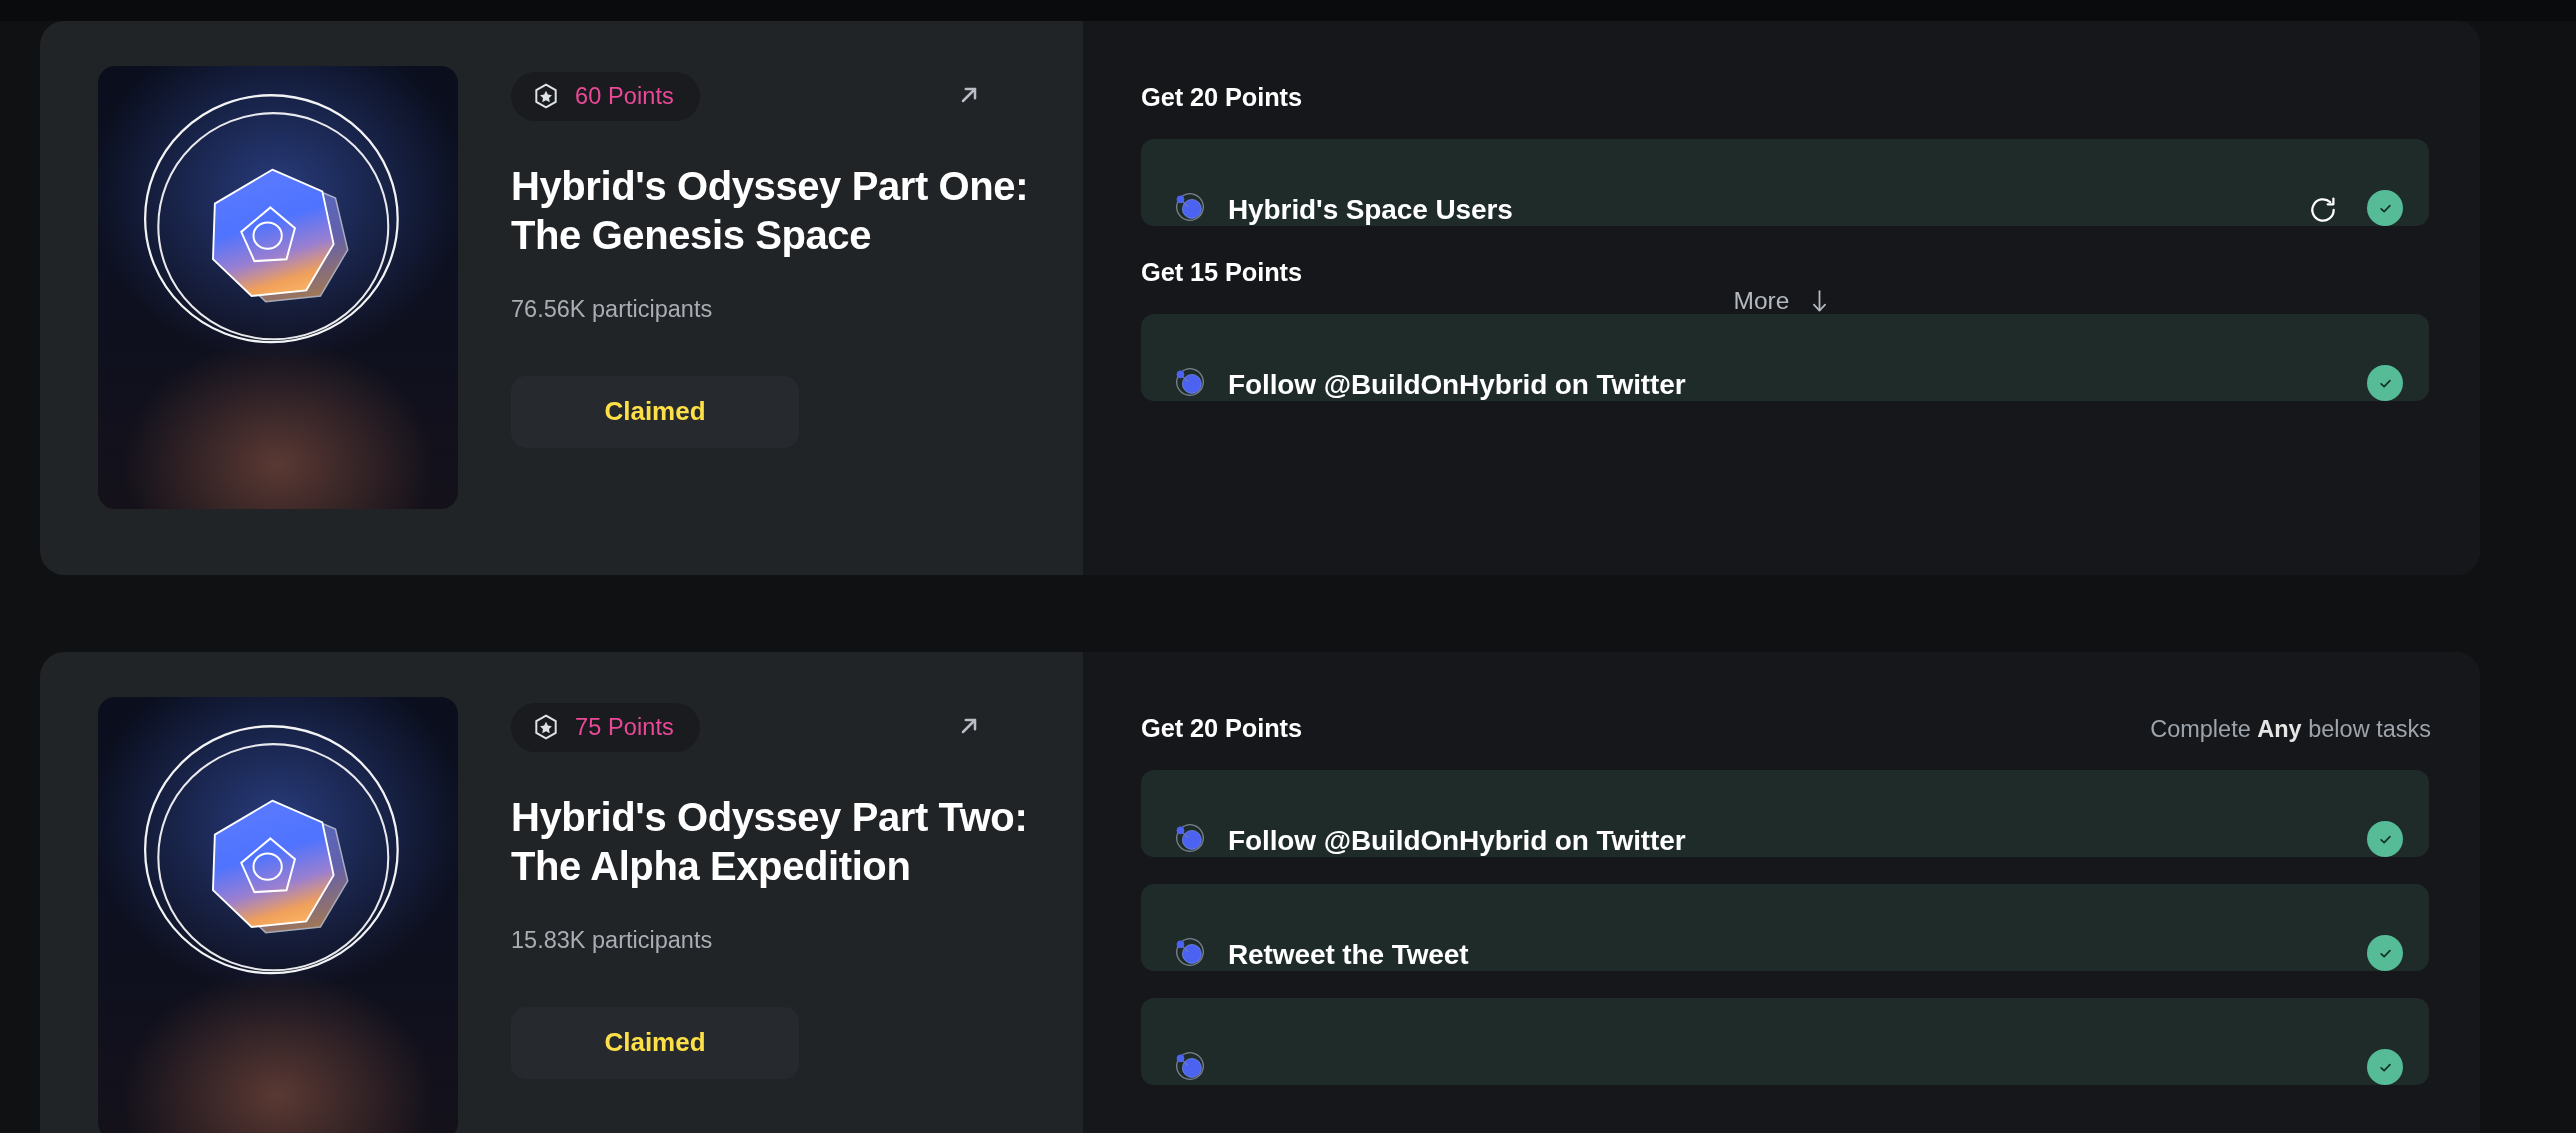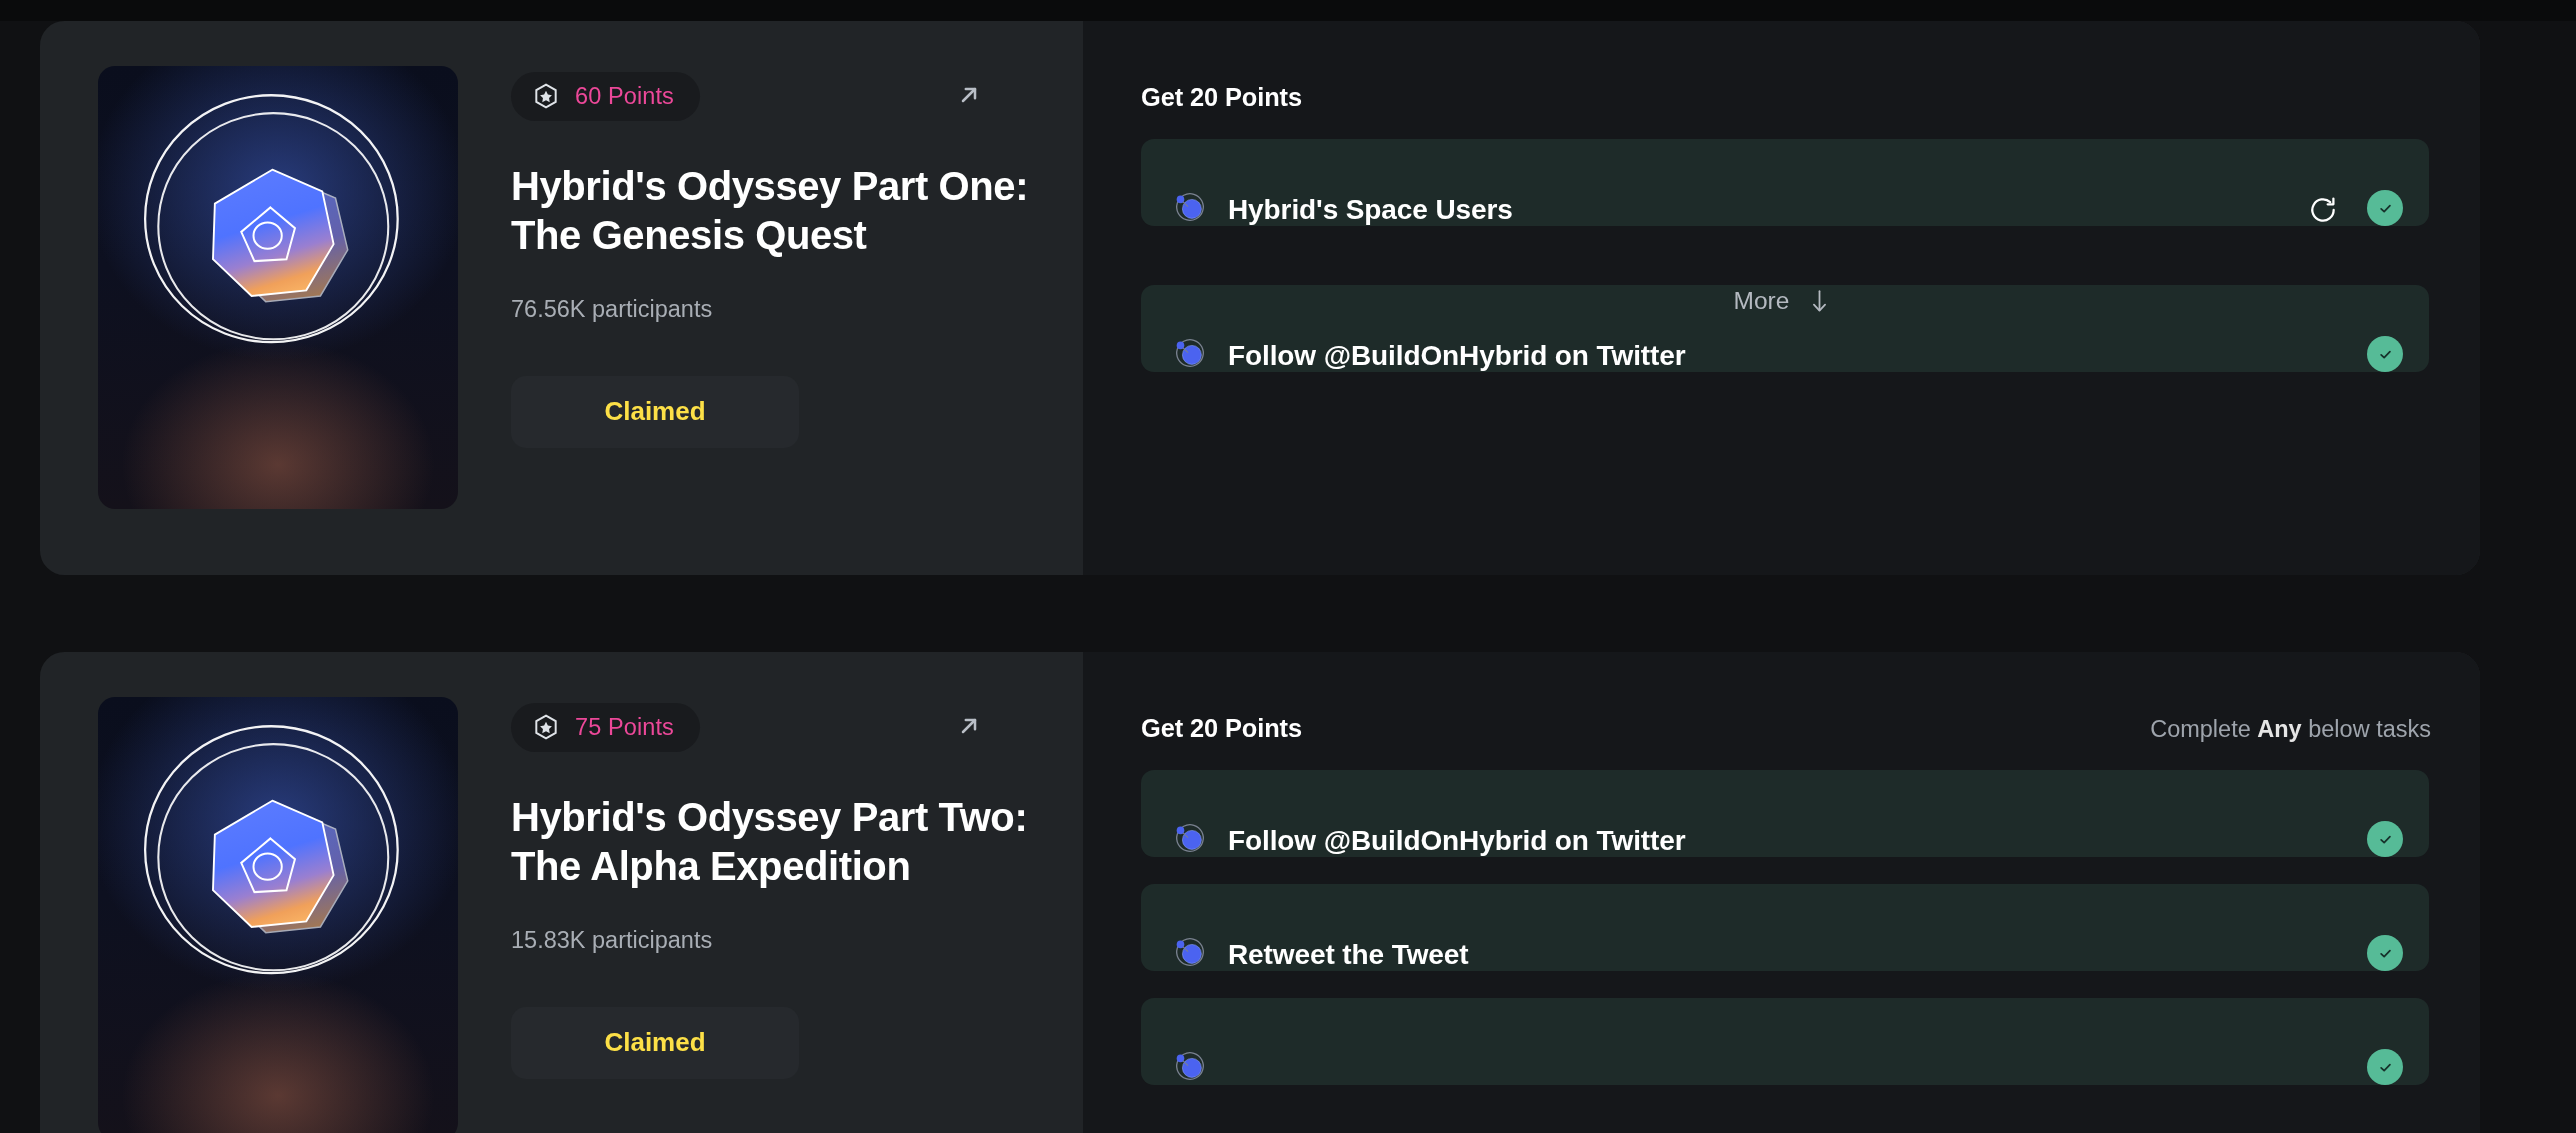--- a/index.html
+++ b/index.html
@@ -199,21 +199,21 @@
             <path d="M12 7.6l1.6 3.2 3.5.5-2.5 2.5.6 3.5-3.2-1.7-3.2 1.7.6-3.5L6.9 11.3l3.5-.5Z" fill="#dfe3e8"></path>
           </svg>
           <span class="label">60 Points</span>
         </div>
 
         <svg class="ext-link" viewBox="0 0 24 24">
           <path d="M7.5 16.5 16.5 7.5" stroke="#b9bec6" stroke-width="1.9" fill="none" stroke-linecap="round"></path>
           <path d="M9.6 7.5h6.9v6.9" stroke="#b9bec6" stroke-width="1.9" fill="none" stroke-linecap="round" stroke-linejoin="round"></path>
         </svg>
 
-        <div class="quest-title">Hybrid's Odyssey Part One: The Genesis Quest</div>
+        <div class="quest-title">Hybrid's Odyssey Part One: The Genesis Space</div>
         <div class="participants">76.56K participants</div>
         <button class="claim-btn">Claimed</button>
       </div>
     </div>
 
     <div class="card-right">
       <div class="section-head">
         <span class="section-title">Get 20 Points</span>
       </div>
 
@@ -233,20 +233,23 @@
         </svg>
         <span class="check-badge">
           <svg viewBox="0 0 24 24" width="19" height="19">
             <path d="M6.5 12.4 10.3 16 17.6 8.4" fill="none" stroke="#16312a" stroke-width="2.2" stroke-linecap="round" stroke-linejoin="round"></path>
           </svg>
         </span>
       </div>
 
       <div class="gap-sections"></div>
 
+      <div class="section-head">
+        <span class="section-title">Get 15 Points</span>
+      </div>
 
       <div class="task-row">
         <svg class="orb" viewBox="0 0 40 40">
           <circle cx="22" cy="22" r="10" fill="#4b63f0"></circle>
           <circle cx="22" cy="22" r="10" fill="none" stroke="#8fa6ff" stroke-width="0.8" opacity=".7"></circle>
           <ellipse cx="20" cy="20" rx="14" ry="14" fill="none" stroke="#7a8290" stroke-width="1.4" transform="rotate(-28 20 20)"></ellipse>
           <circle cx="10" cy="12" r="4" fill="#4b63f0"></circle>
           <path d="M12.5 14.5 L18 19.5" stroke="#7a8290" stroke-width="1.1"></path>
         </svg>
         <span class="tlabel">Follow @BuildOnHybrid on Twitter</span>

